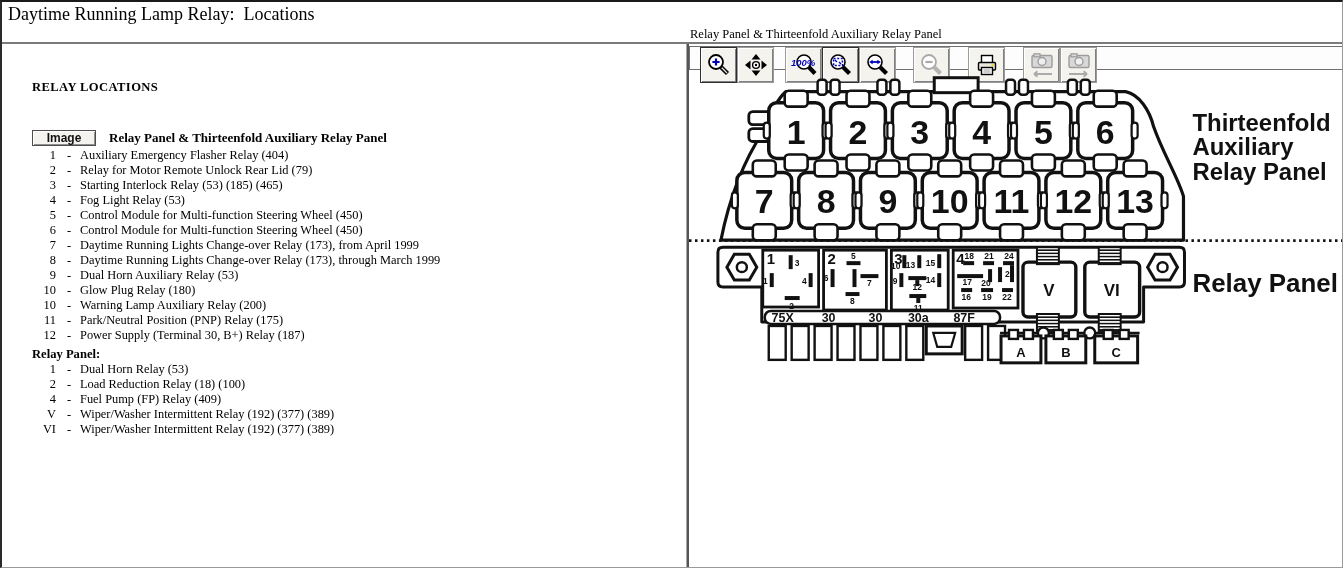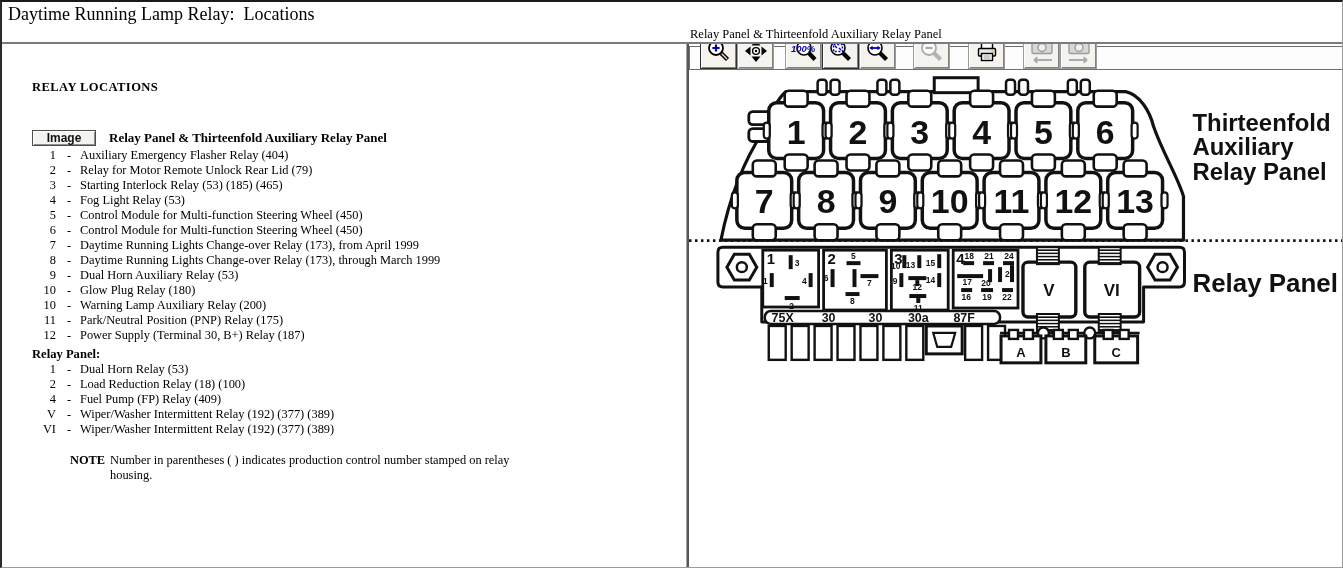--- a/index.html
+++ b/index.html
@@ -33,21 +33,21 @@
   .panel-head { margin-top:4px; }
   .rlist { margin-top:0; }
   .rrow { display:grid; grid-template-columns:26px 22px auto; height:15px; line-height:15px; }
   .rrow .num  { text-align:right; padding-right:2px; }
   .rrow .dash { text-align:center; }
   .note { margin-top:16px; display:grid; grid-template-columns:40px 440px; padding-left:38px; line-height:15px; }
   .note .nlab { font-weight:bold; }
 
   
   .toolbar { margin-top:2px; height:24px; border:1px solid #6f6f6f; border-right:none;
-             display:flex; align-items:flex-end; background:#fdfdfd; }
+             display:flex; align-items:flex-start; background:#fdfdfd; }
   .tbtn { width:37px; height:36px; background:#f4f3ee; border:1px solid #9b9b9b;
           box-shadow: inset 1px 1px 0 #ffffff, inset -1px -1px 0 #808080;
           display:flex; align-items:center; justify-content:center; cursor:pointer; padding:0; }
   .tbtn.active { border:1px solid #2f2f2f; }
   .tbtn.disabled { cursor:default; }
   .tbtn svg { display:block; }
   .ml10{margin-left:10px} .ml11{margin-left:11px} .ml17{margin-left:17px} .ml18{margin-left:18px}
 
   
   .diagram-area { position:relative; }
@@ -180,24 +180,20 @@
           <span class="txt">Wiper/Washer Intermittent Relay (192) (377) (389)</span>
         </div>
 
         <div class="rrow">
           <span class="num">VI</span>
           <span class="dash">-</span>
           <span class="txt">Wiper/Washer Intermittent Relay (192) (377) (389)</span>
         </div>
       </div>
 
-    <div class="note">
-      <span class="nlab">NOTE</span>
-      <span class="ntxt">Number in parentheses ( ) indicates production control number stamped on relay housing.</span>
-    </div>
   </div>
 
   <div class="right-pane">
 
     <div class="toolbar">
       <button class="tbtn active ml10">
         <svg width="26" height="26">
           <circle cx="10" cy="10" r="7" fill="#fff" stroke="#000" stroke-width="1.8"></circle>
           <path d="M15.2,15.2 L21.5,21.5" stroke="#000" stroke-width="4.4"></path>
           <path d="M15.8,15.8 L21,21" stroke="#e4e4e4" stroke-width="1.3"></path>

